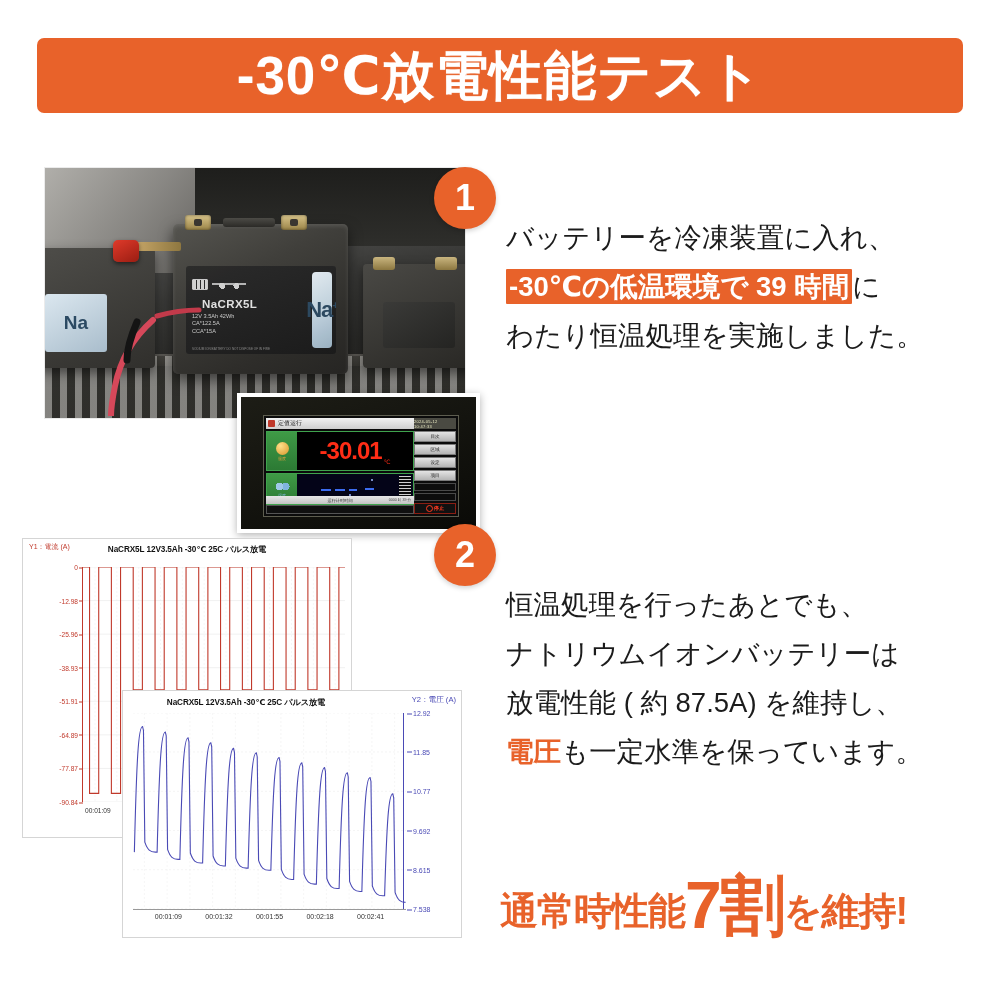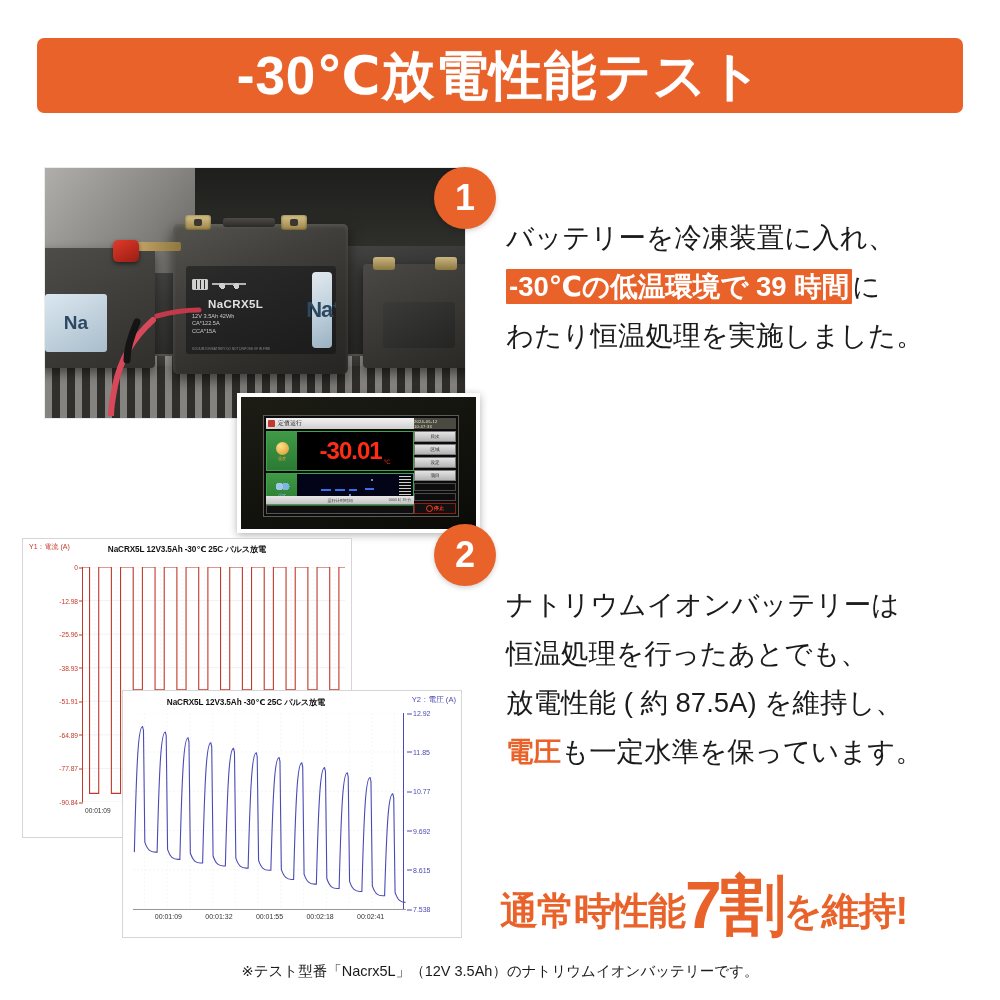--- a/index.html
+++ b/index.html
@@ -73,21 +73,21 @@
   .bat-main .handle{
     position:absolute;left:50px;top:-6px;width:52px;height:9px;
     background:linear-gradient(180deg,#4c4b46,#2b2a27);border-radius:3px;
   }
   .bat-label{
     position:absolute;left:13px;top:42px;width:150px;height:88px;
     background:linear-gradient(160deg,#2b2b2b,#1b1b1b);
     border-radius:3px;opacity:.96;overflow:hidden;
   }
   .bat-label .lbl-model{
-    position:absolute;left:22px;top:32px;color:#e7e7e7;
+    position:absolute;left:16px;top:32px;color:#e7e7e7;
     font-size:11.5px;font-weight:bold;letter-spacing:.4px;
   }
   .bat-label .lbl-spec{
     position:absolute;left:6px;top:47px;color:#cfcfcf;
     font-size:5.6px;line-height:7.4px;white-space:pre-line;
   }
   .bat-label .lbl-fine{
     position:absolute;left:6px;bottom:3px;color:#8d8d8d;font-size:3.1px;
     white-space:nowrap;
   }
@@ -456,33 +456,32 @@
   <div class="badge b1">1</div>
   <div class="badge b2">2</div>
 
   <div class="txtblock t1">
     <div class="line">バッテリーを冷凍装置に入れ、</div>
     <div class="line"><span class="hl">-30℃の低温環境で 39 時間</span><span>に</span></div>
     <div class="line">わたり恒温処理を実施しました。</div>
   </div>
 
   <div class="txtblock t2">
+    <div class="line">恒温処理を行ったあとでも、</div>
     <div class="line">ナトリウムイオンバッテリーは</div>
-    <div class="line">恒温処理を行ったあとでも、</div>
     <div class="line">放電性能 ( 約 87.5A) を維持し、</div>
     <div class="line"><span class="orange-bold">電圧</span><span>も一定水準を保っています。</span></div>
   </div>
 
   <div class="headline">
     <span class="small">通常時性能</span>
     <span class="big">7割</span>
     <span class="tail">を維持!</span>
   </div>
 
-  <div class="footnote">※テスト型番「Nacrx5L」（12V 3.5Ah）のナトリウムイオンバッテリーです。</div>
 
   <div class="chart-outer">
     <div class="chart-title-out">NaCRX5L 12V3.5Ah -30℃ 25C パルス放電</div>
     <div class="y1-label">Y1：電流 (A)</div>
     <div class="y1-axis"></div>
     <div class="y1-ticks" id="y1ticks">
         <div style="top: 0px;">0</div>
         <div style="top: 33.5788px;">-12.98</div>
         <div style="top: 67.1576px;">-25.96</div>
         <div style="top: 100.711px;">-38.93</div>

